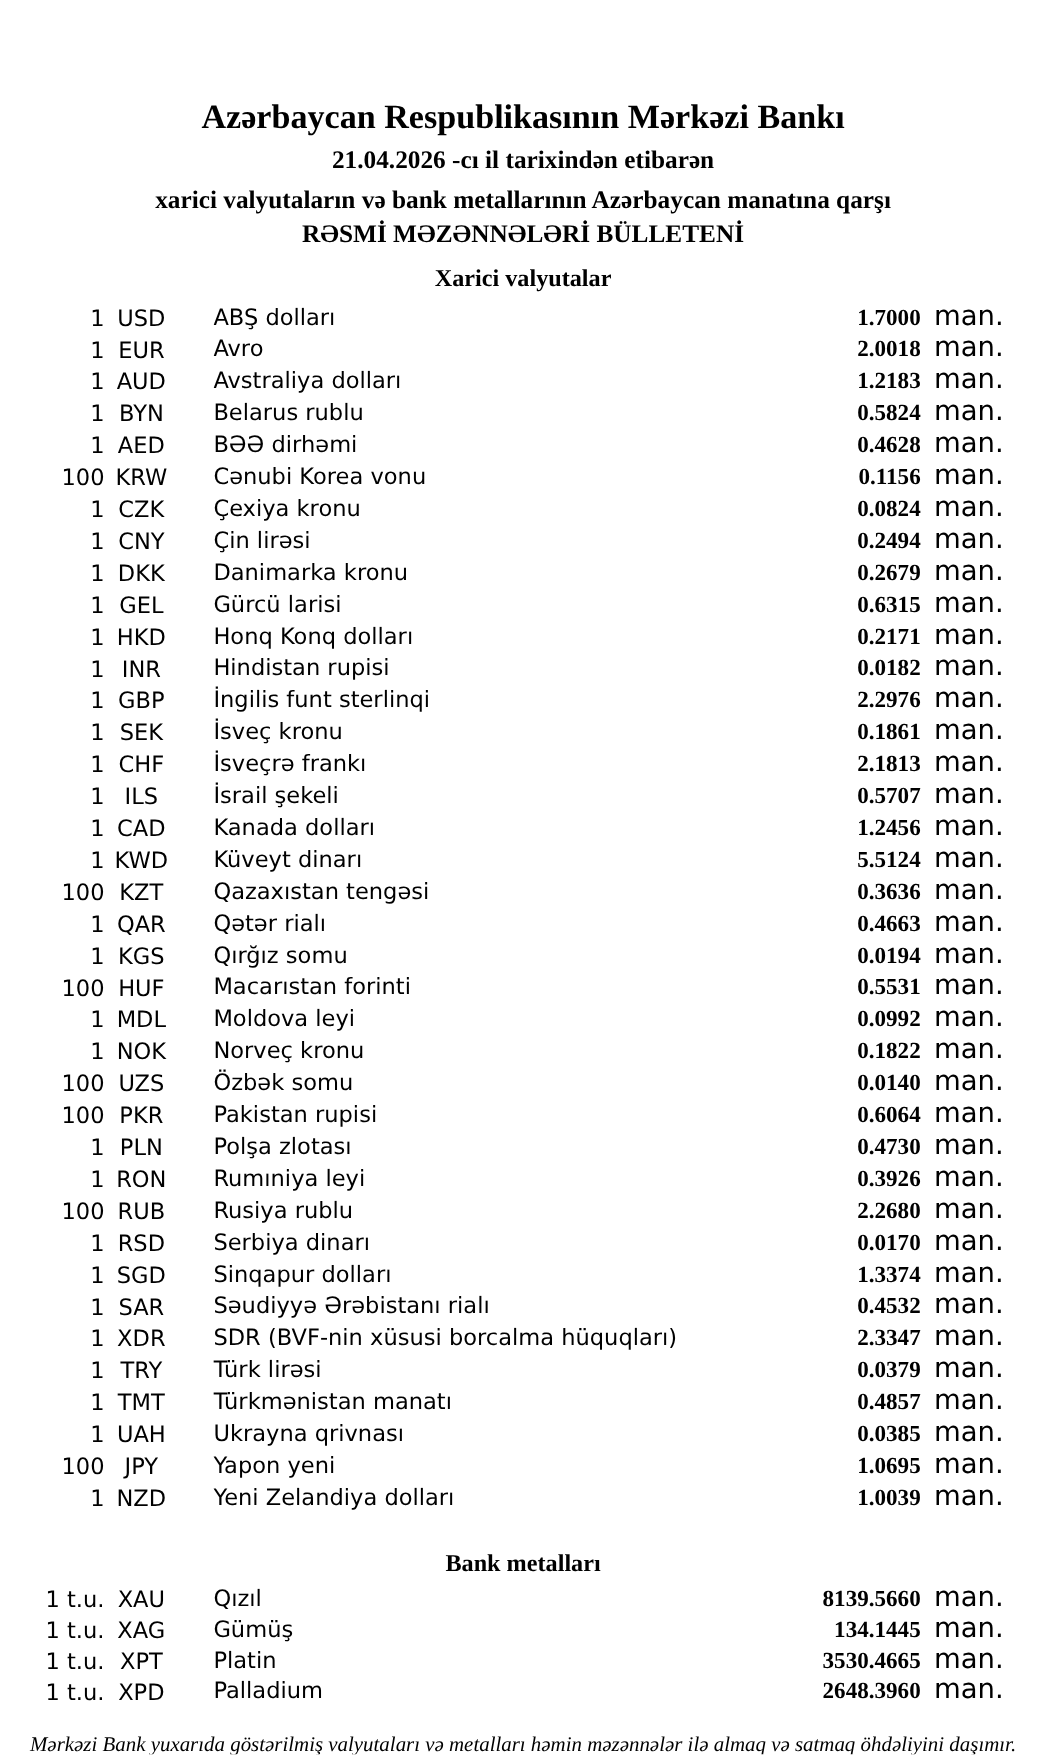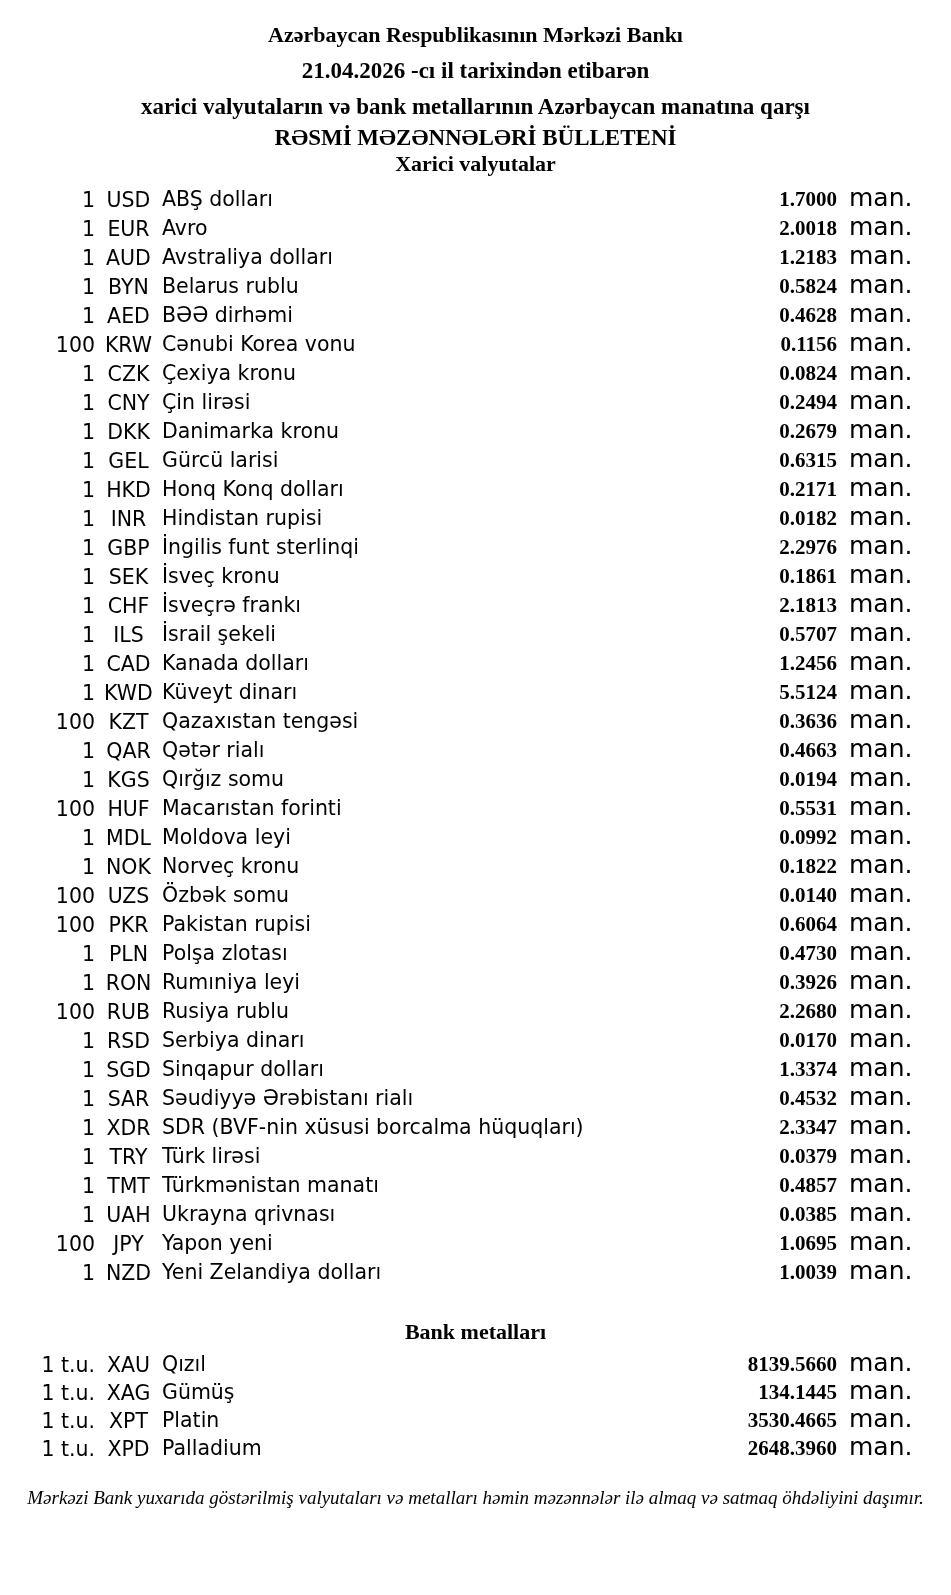--- a/index.html
+++ b/index.html
@@ -11,37 +11,37 @@
     color: #000000;
     font-family: "DejaVu Sans", sans-serif;
     overflow: hidden;
   }
   .hdr {
     text-align: center;
     font-family: "Liberation Serif", serif;
     font-weight: bold;
     line-height: 1;
   }
-  .title        { padding-top: 24px; font-size: 22px; }
+  .title        { padding-top: 90px; font-size: 31px; }
   .date-line    { margin-top: 13px;  font-size: 23px; }
   .subtitle     { margin-top: 13px;  font-size: 23px; }
   .bulletin     { margin-top: 8px;   font-size: 23px; }
-  .currencies-title { margin-top: 4px; font-size: 22px; }
+  .currencies-title { margin-top: 18px; font-size: 22px; }
   .metals-title     { margin-top: 36px; font-size: 22px; }
 
   .rate-table { width: 951px; }
   .rate-table.currencies { margin-top: 8px; }
   .rate-table.metals     { margin-top: 6px; }
   .row { display: flex; align-items: baseline; line-height: 29px; height: 29px; }
   .metals .row { line-height: 28px; height: 28px; }
 
   .cell { white-space: nowrap; }
   .qty  { width: 95px; text-align: right; font-size: 20.5px; position: relative; top: 1px; }
   .code { width: 67px; text-align: center; font-size: 20.5px; position: relative; top: 1px; }
-  .name { flex: 1; text-align: left; font-size: 20.5px; overflow: hidden; }
+  .name { flex: 1; text-align: left; font-size: 20.5px; overflow: hidden; margin-left: 32px; }
   .rate {
     width: 157px; text-align: right;
     font-family: "Liberation Serif", serif;
     font-weight: bold;
     font-size: 21px;
   }
   .man  { width: 102px; margin-left: 12px; text-align: left; font-size: 25px; }
 
   .footer {
     margin-top: 26px;

